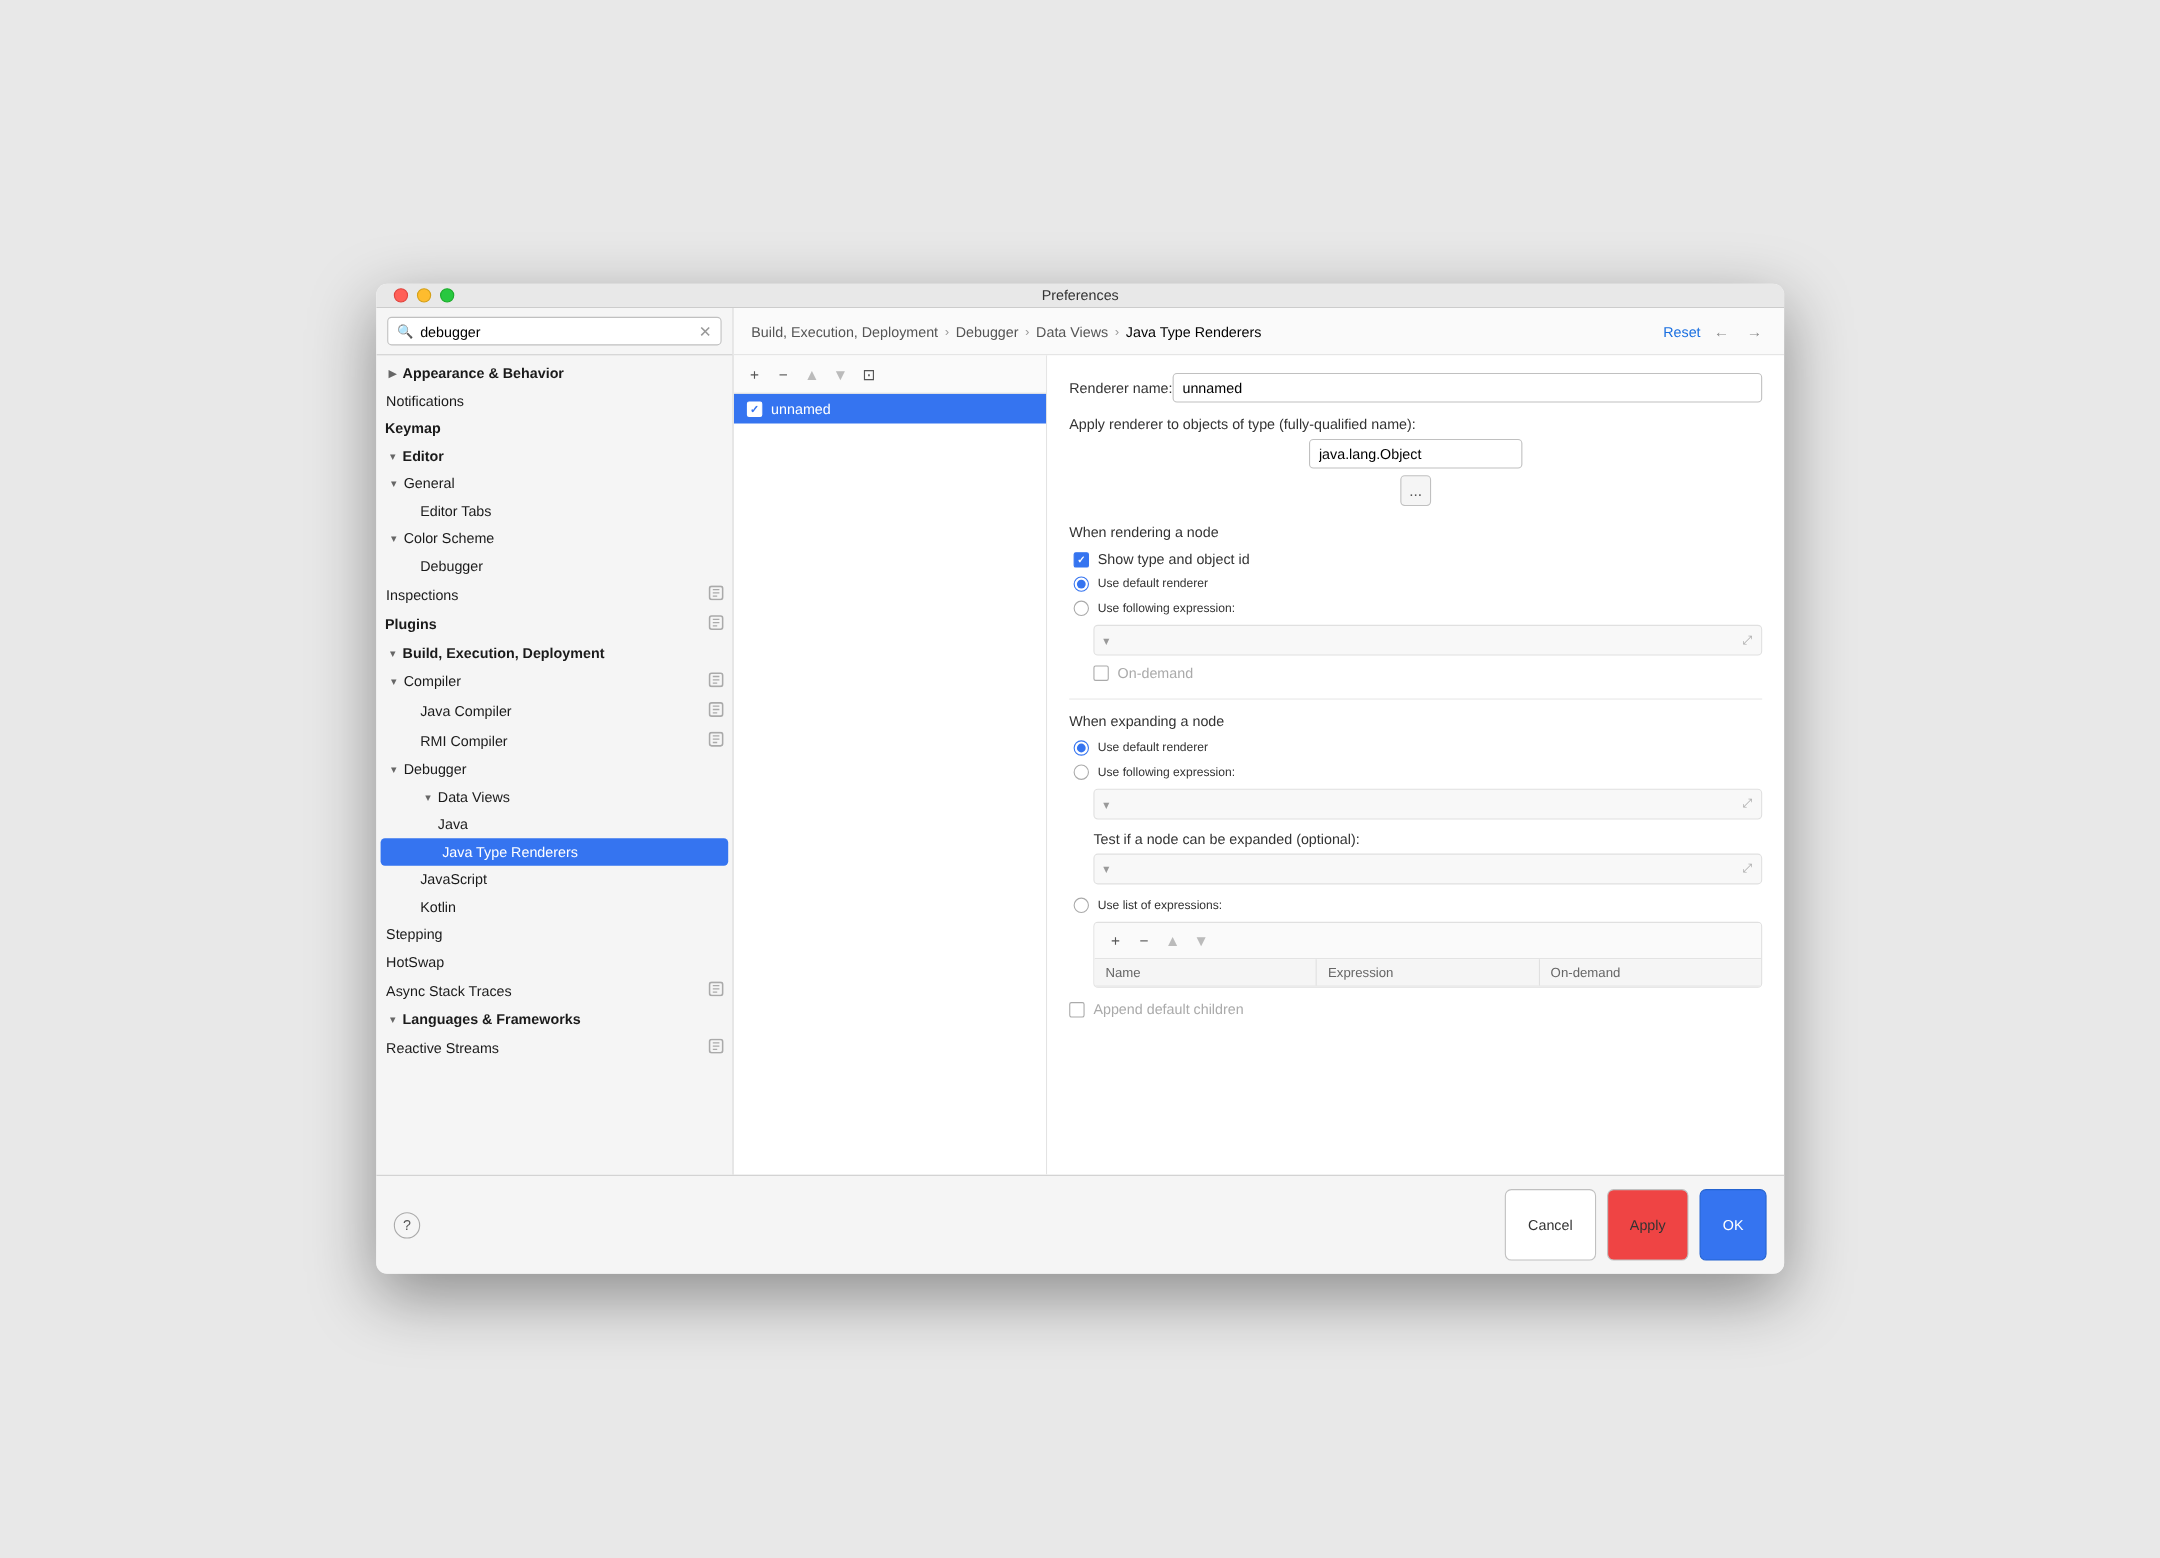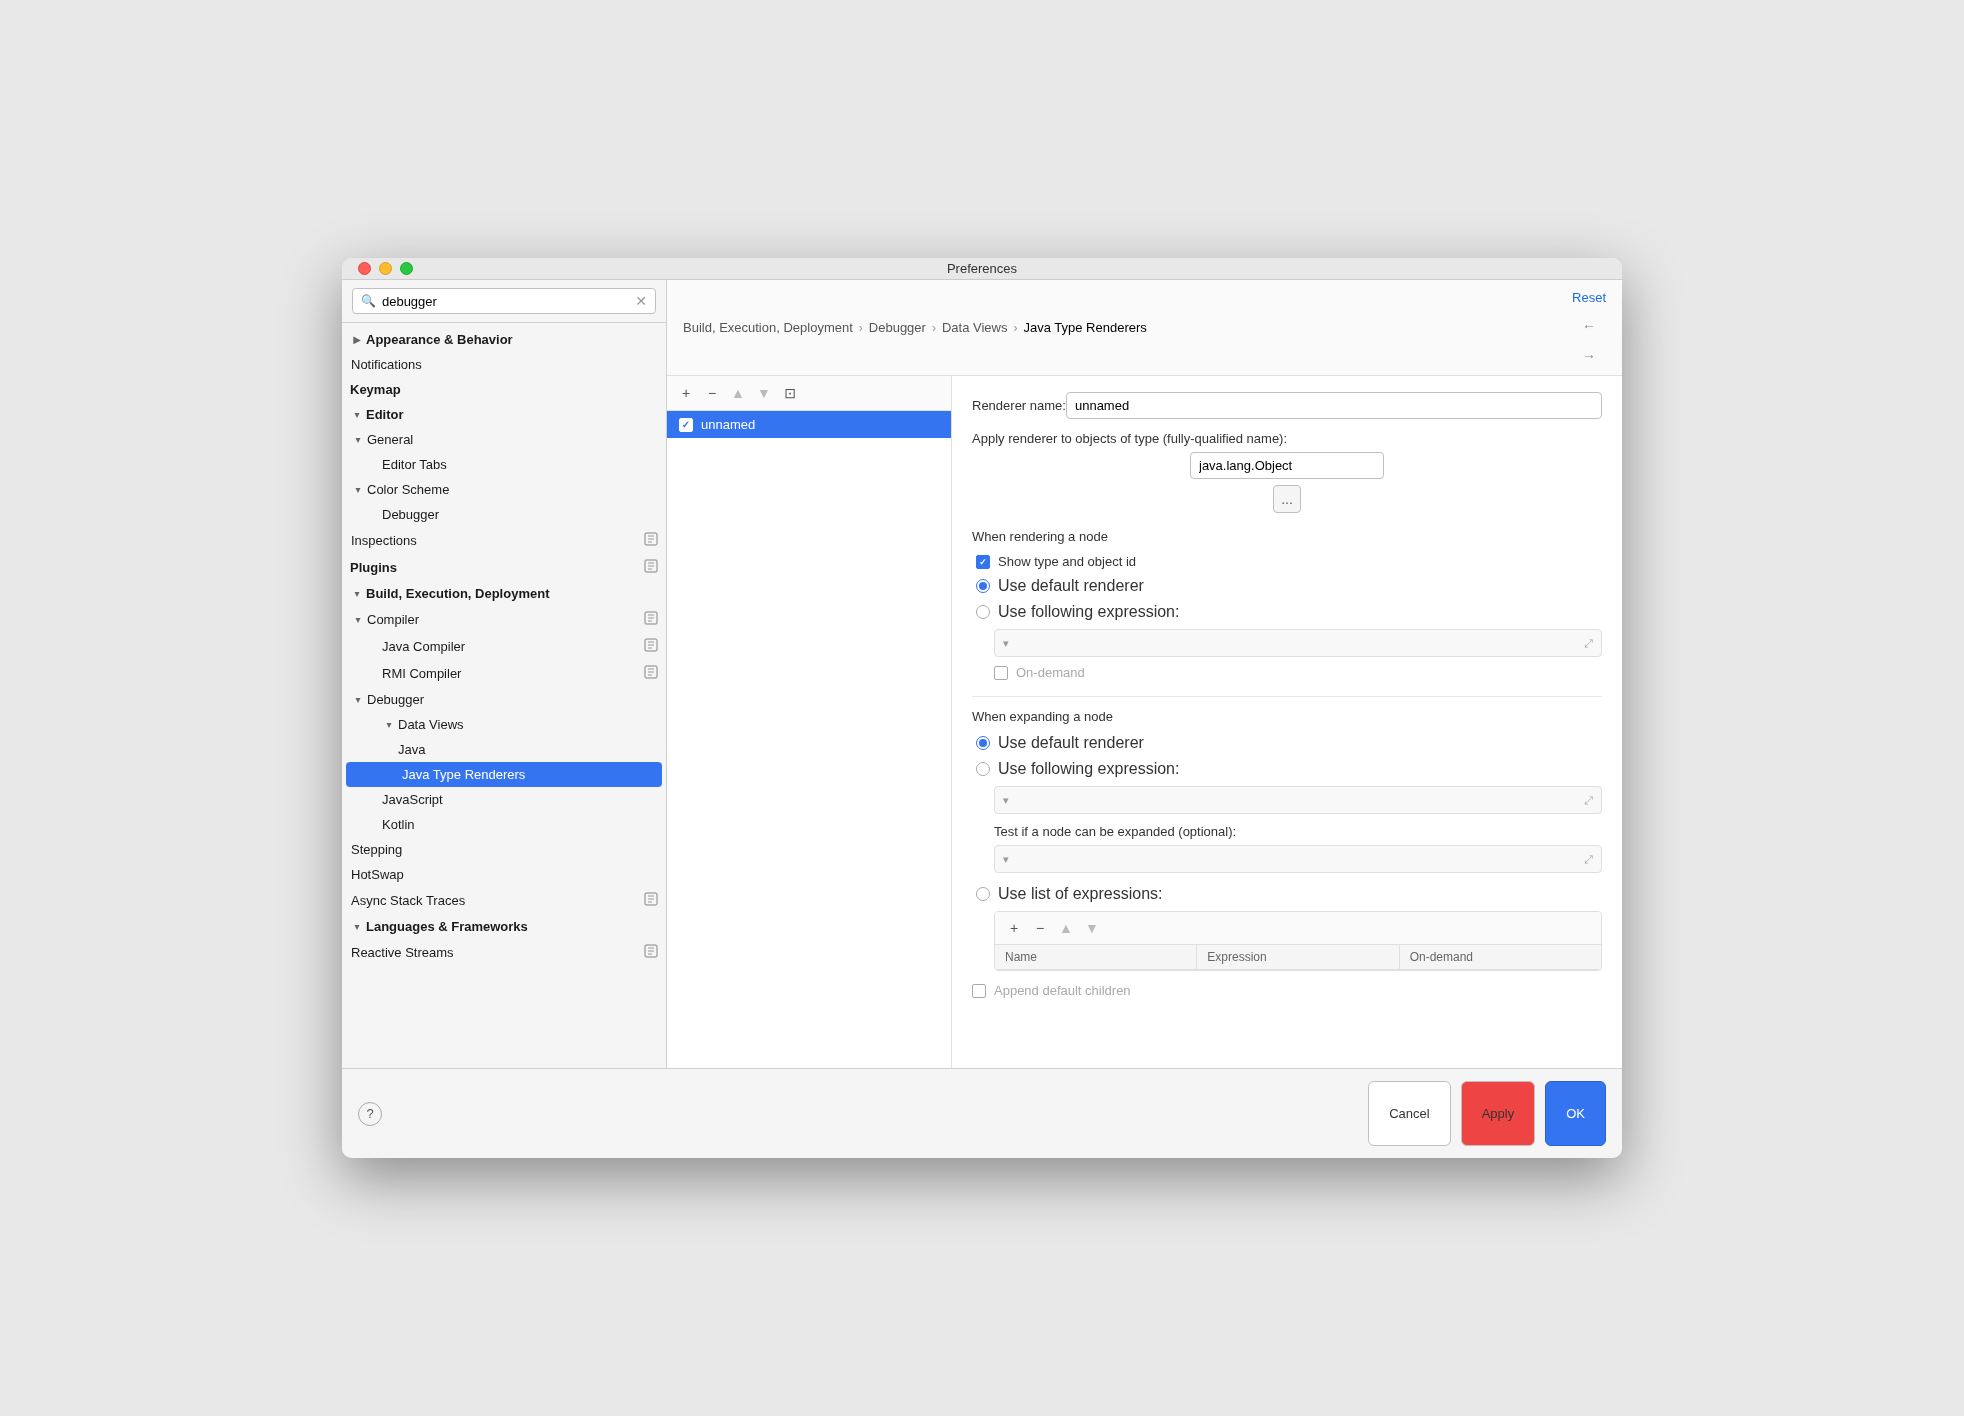--- a/index.html
+++ b/index.html
@@ -141,21 +141,21 @@
       padding: 10px 16px;
       border-bottom: 1px solid #e0e0e0;
       display: flex;
       align-items: center;
       gap: 6px;
       background: #fafafa;
     }
     .breadcrumb-item { color: #555; font-size: 13px; }
     .breadcrumb-item.current { color: #000; font-weight: 500; }
     .breadcrumb-sep { color: #999; font-size: 12px; }
-    .breadcrumb-actions { margin-left: auto; display: flex; align-items: center; gap: 8px; flex-direction: column; }
+    .breadcrumb-actions { margin-left: auto; display: flex; align-items: center; gap: 8px; }
     .breadcrumb-reset { color: #1a6fe0; font-size: 13px; cursor: pointer; }
     .breadcrumb-nav-btn {
       width: 22px;
       height: 22px;
       display: flex;
       align-items: center;
       justify-content: center;
       color: #888;
       font-size: 14px;
       cursor: pointer;
@@ -317,21 +317,21 @@
     }
     .radio-btn.selected { border-color: #3574f0; }
     .radio-btn.selected::after {
       content: '';
       width: 8px;
       height: 8px;
       border-radius: 50%;
       background: #3574f0;
     }
     .radio-btn.unselected { border-color: #aaa; }
-    .radio-label { font-size: 16px; color: #333; }
+    .radio-label { font-size: 11px; color: #333; }
     .expression-field {
       margin-left: 22px;
       margin-bottom: 8px;
       border: 1px solid #e0e0e0;
       border-radius: 4px;
       background: #f8f8f8;
       height: 28px;
       display: flex;
       align-items: center;
       padding: 0 8px;

